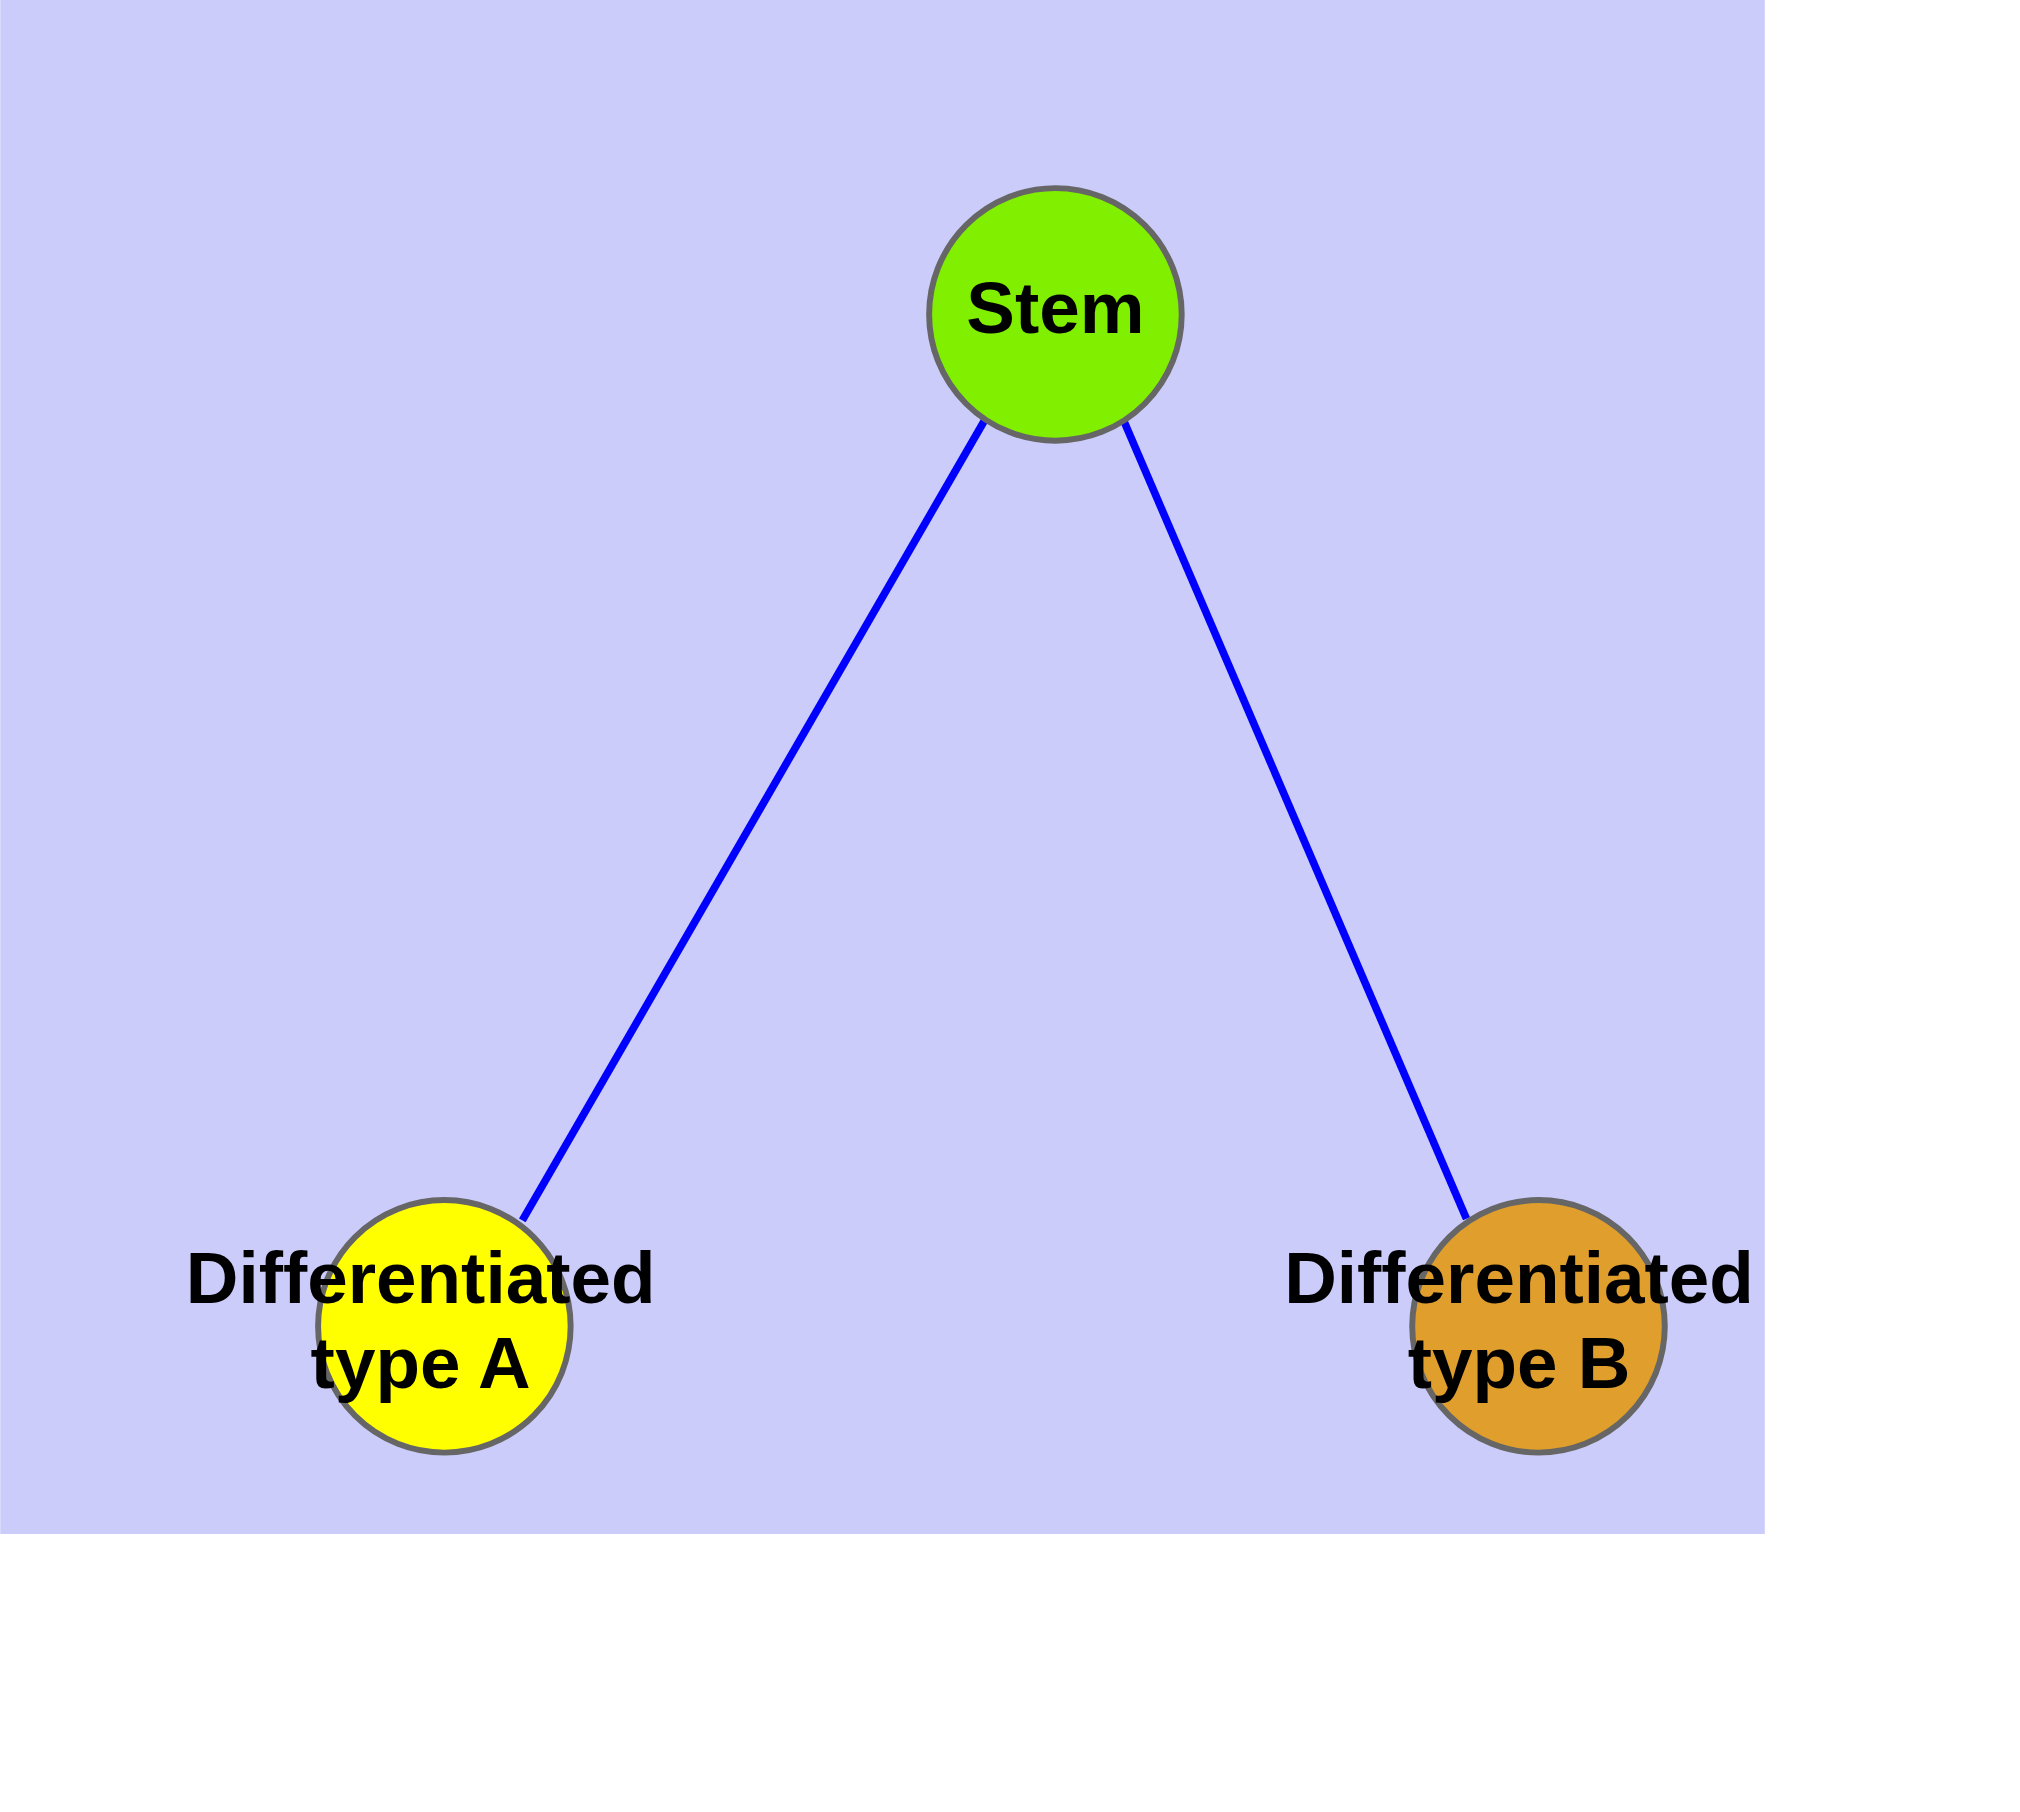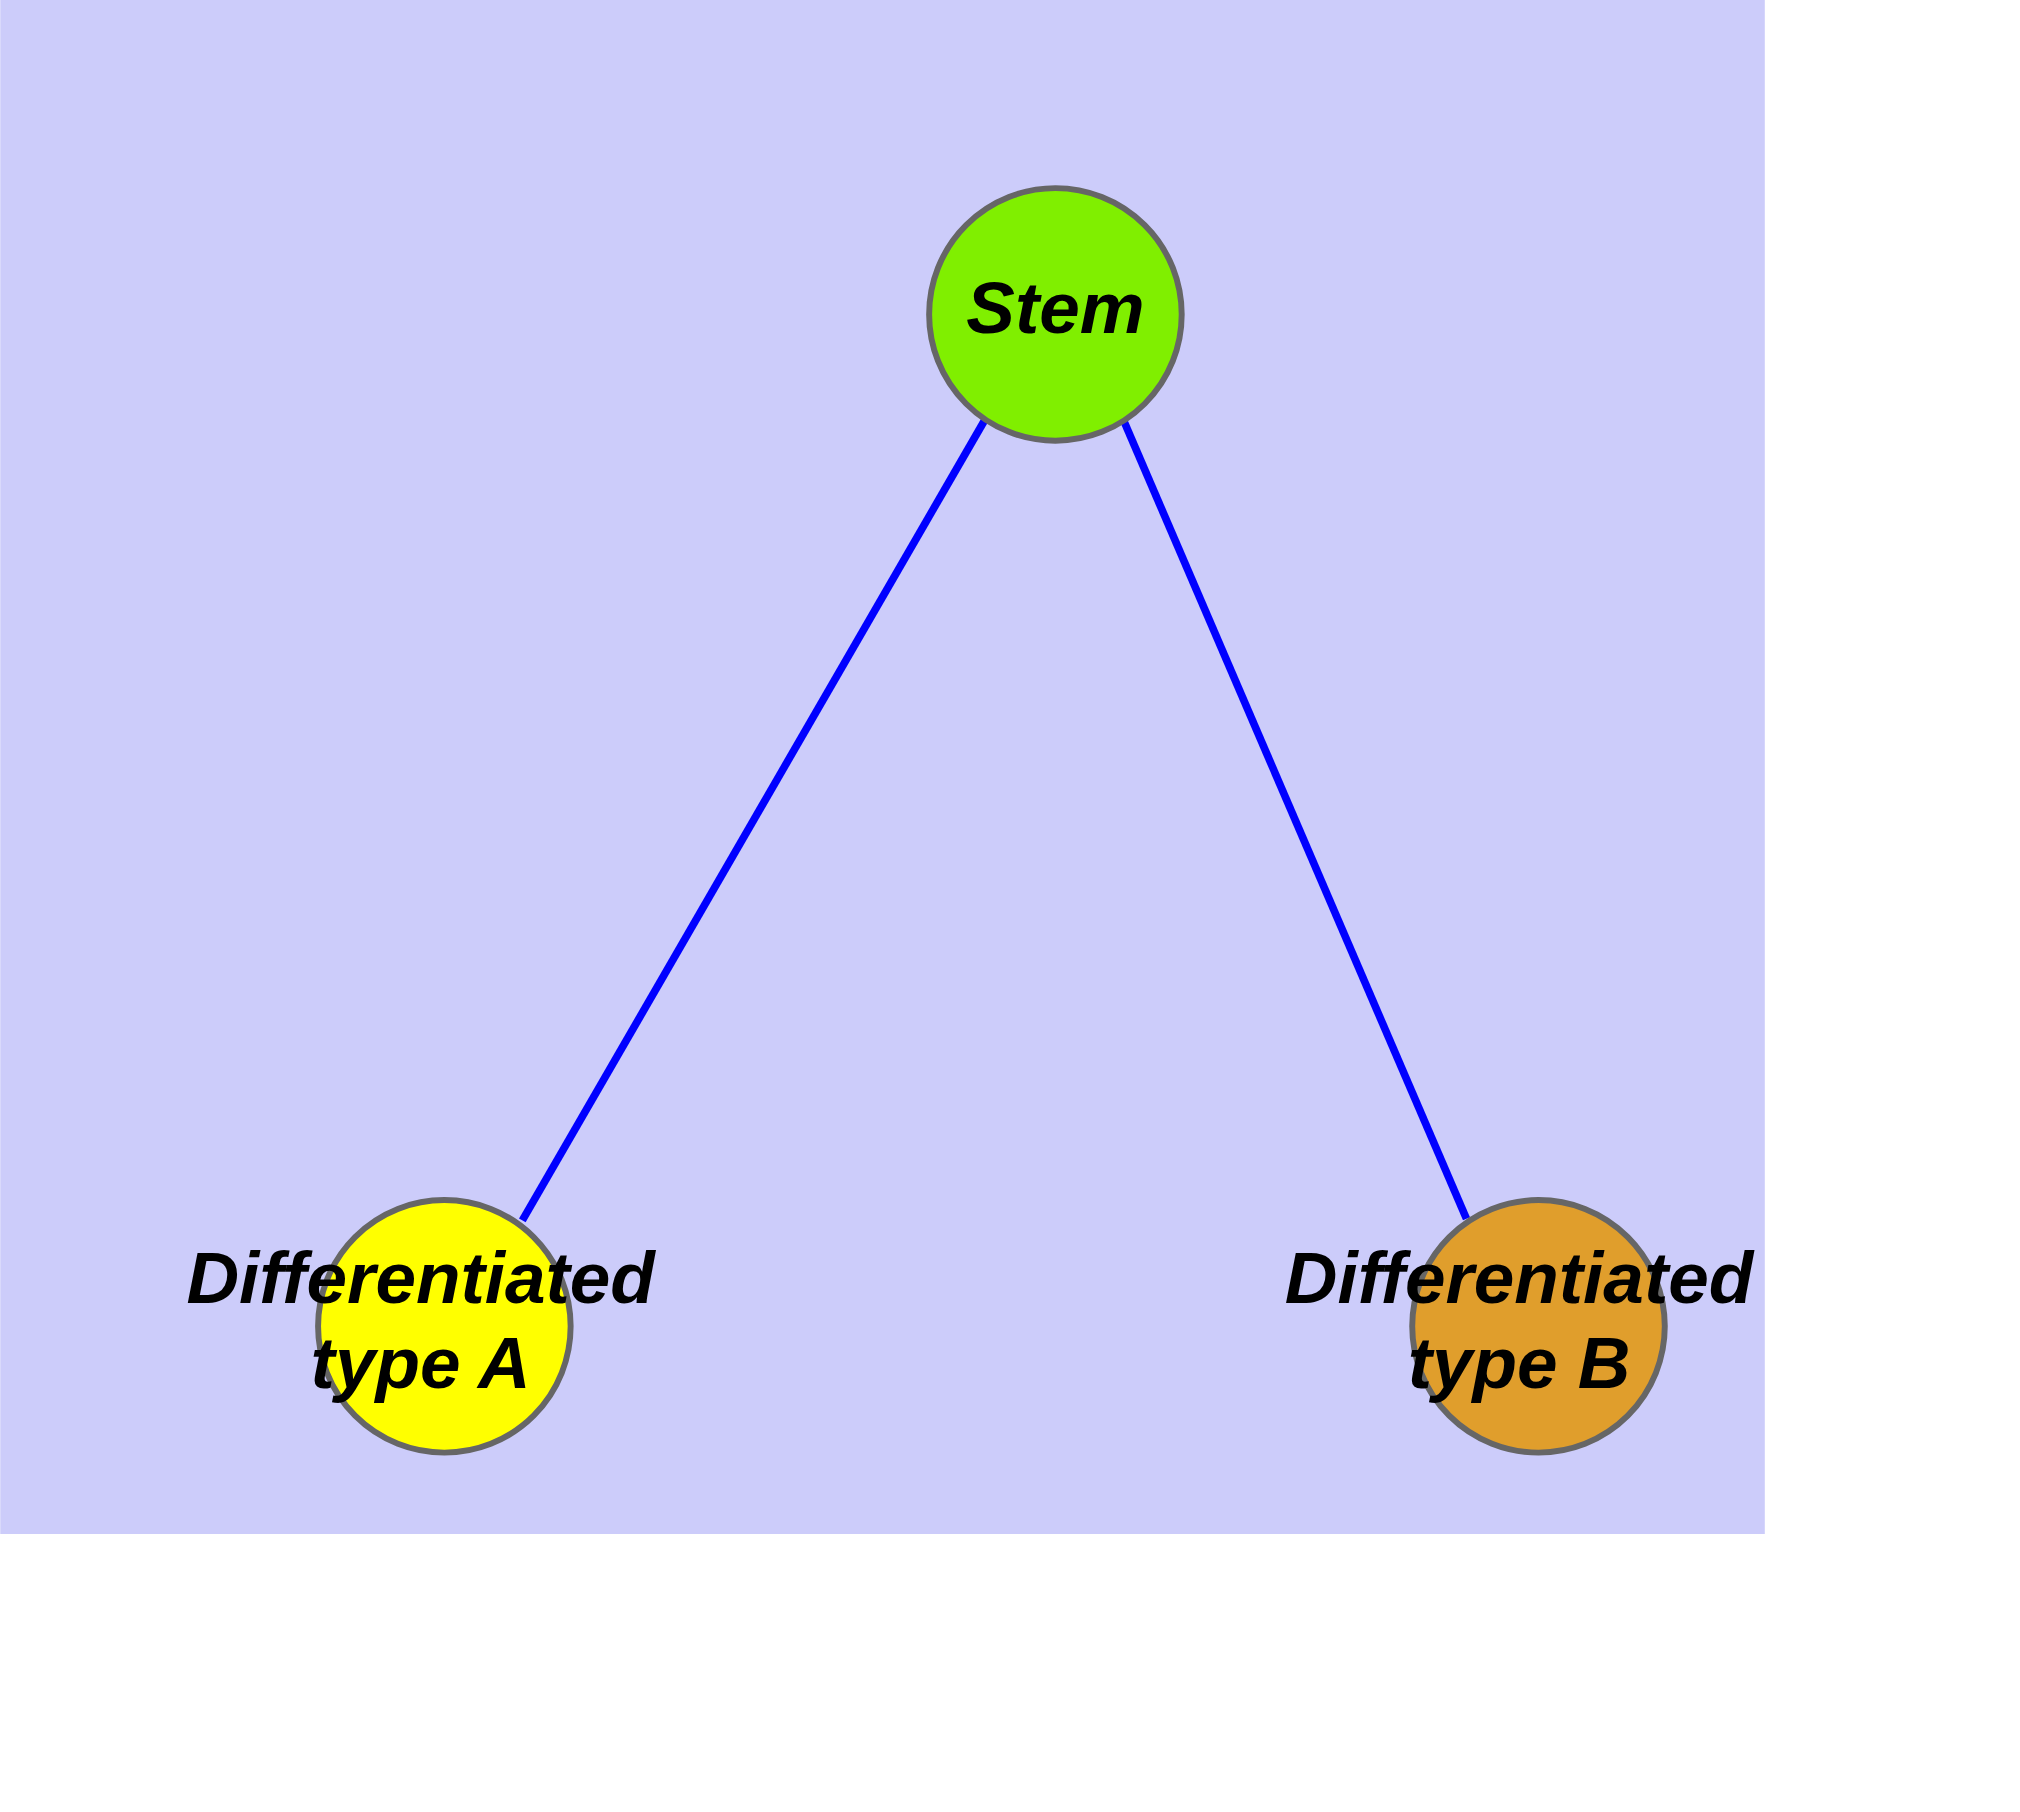--- a/index.html
+++ b/index.html
@@ -6,21 +6,20 @@
     margin: 0;
     padding: 0;
     background: #ffffff;
   }
   #canvas {
     position: relative;
     width: 2021px;
     height: 1812px;
     overflow: hidden;
     font-family: "Liberation Sans", sans-serif;
-    font-style: italic;
   }
   #graph-svg {
     position: absolute;
     left: 0;
     top: 0;
     width: 2021px;
     height: 1812px;
     display: block;
   }
   .node-label {

